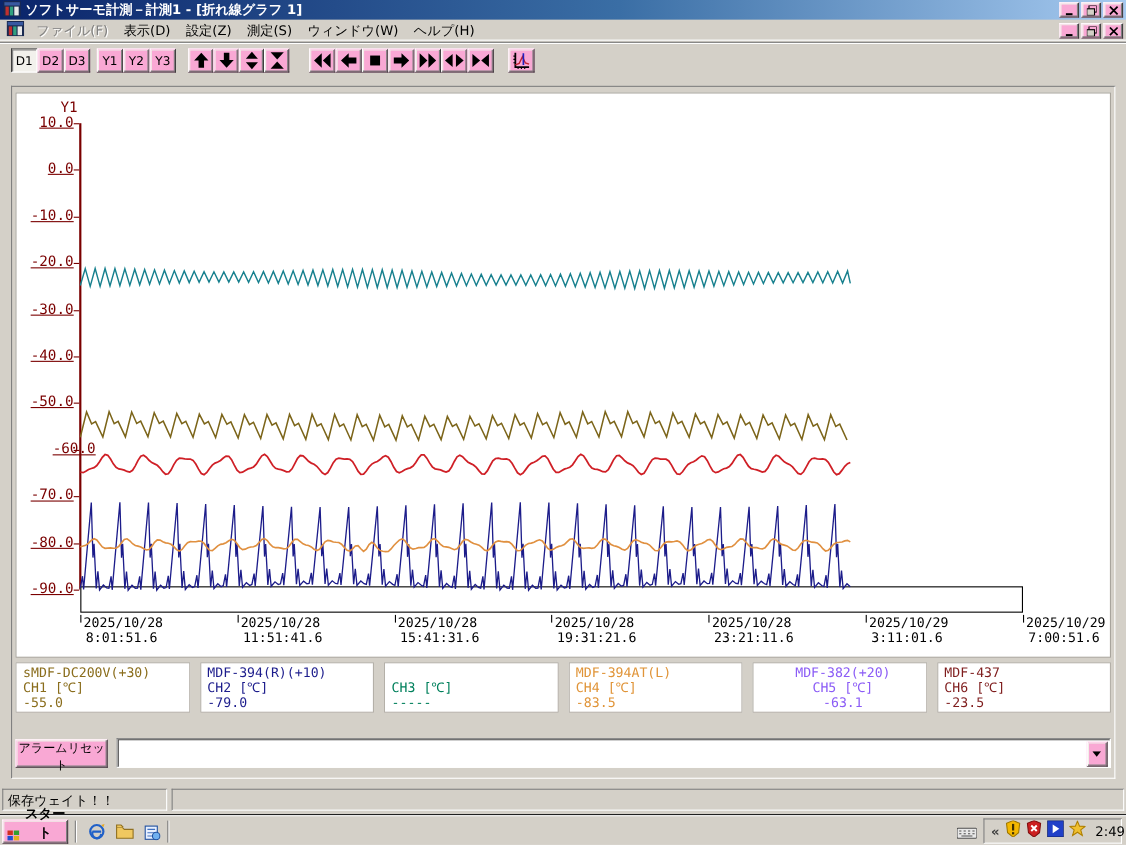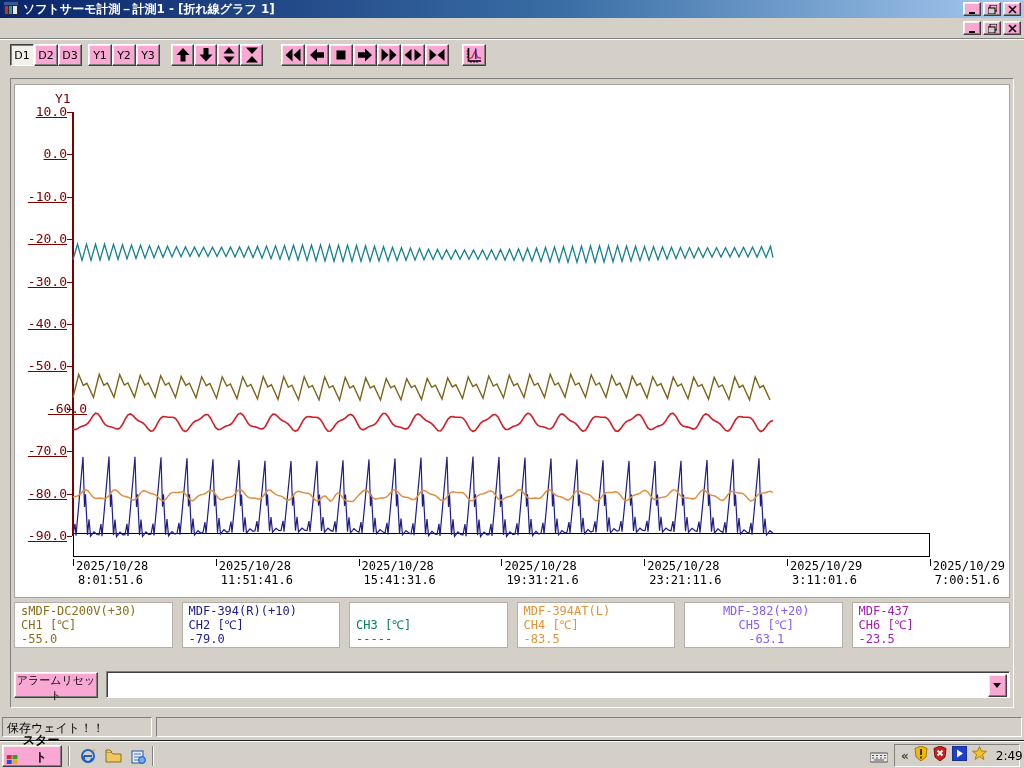--- a/index.html
+++ b/index.html
@@ -124,20 +124,32 @@
           </svg>
         </span>
       <span class="wbtn raised">
           <svg width="9" height="9">
             <path d="M1 1 L8 8 M8 1 L1 8" stroke="#000" stroke-width="1.6"></path>
           </svg>
         </span>
     </span>
   </div>
 
+  <div class="menubar">
+    <span style="margin:0 4px 0 6px;">
+      <svg width="16" height="14" viewBox="0 0 16 14">
+          <rect x="0" y="0" width="16" height="14" fill="#1a2a50"></rect>
+          <rect x="1" y="1" width="14" height="3" fill="#3858a0"></rect>
+          <rect x="2" y="5" width="3" height="8" fill="#c03030"></rect>
+          <rect x="6" y="5" width="3" height="8" fill="#30a080"></rect>
+          <rect x="10" y="5" width="4" height="8" fill="#e8e8e8"></rect>
+        </svg>
+    </span>
+    <span id="menu-items"><span class="menu-item disabled">ファイル(F)</span><span class="menu-item">表示(D)</span><span class="menu-item">設定(Z)</span><span class="menu-item">測定(S)</span><span class="menu-item">ウィンドウ(W)</span><span class="menu-item">ヘルプ(H)</span></span>
+  </div>
   <span class="win-controls" style="top:21px;">
     <span class="wbtn raised">
         <svg width="9" height="9">
           <rect x="1" y="7" width="6" height="2" fill="#000"></rect>
         </svg>
       </span>
     <span class="wbtn raised">
         <svg width="9" height="9">
           <rect x="2" y="0" width="7" height="6" fill="none" stroke="#000"></rect>
           <rect x="0" y="3" width="7" height="6" fill="#d4d0c8" stroke="#000"></rect>
@@ -302,21 +314,21 @@
       <div class="legend-cell" style="color: rgb(224, 148, 56);">
         <div>MDF-394AT(L)</div>
         <div>CH4 [℃]</div>
         <div>-83.5</div>
       </div>
       <div class="legend-cell" style="color: #8b5cf6; text-align: center;">
         <div>MDF-382(+20)</div>
         <div>CH5 [℃]</div>
         <div>-63.1</div>
       </div>
-      <div class="legend-cell" style="color: #a21caf;">
+      <div class="legend-cell" style="color: #7f1d1d;">
         <div>MDF-437</div>
         <div>CH6 [℃]</div>
         <div>-23.5</div>
       </div>
     </div>
 
   <button class="alarm-btn raised">アラームリセット</button>
   <div class="combo sunken">
     <div class="combo-field"></div>
     <div class="combo-arrow raised">

